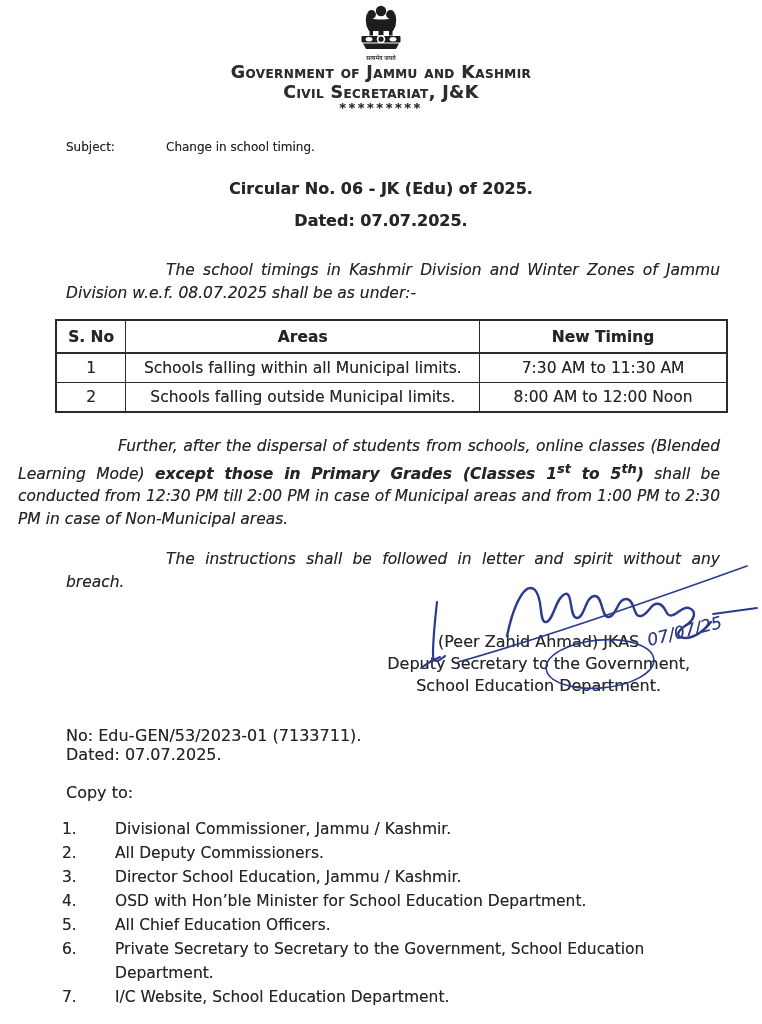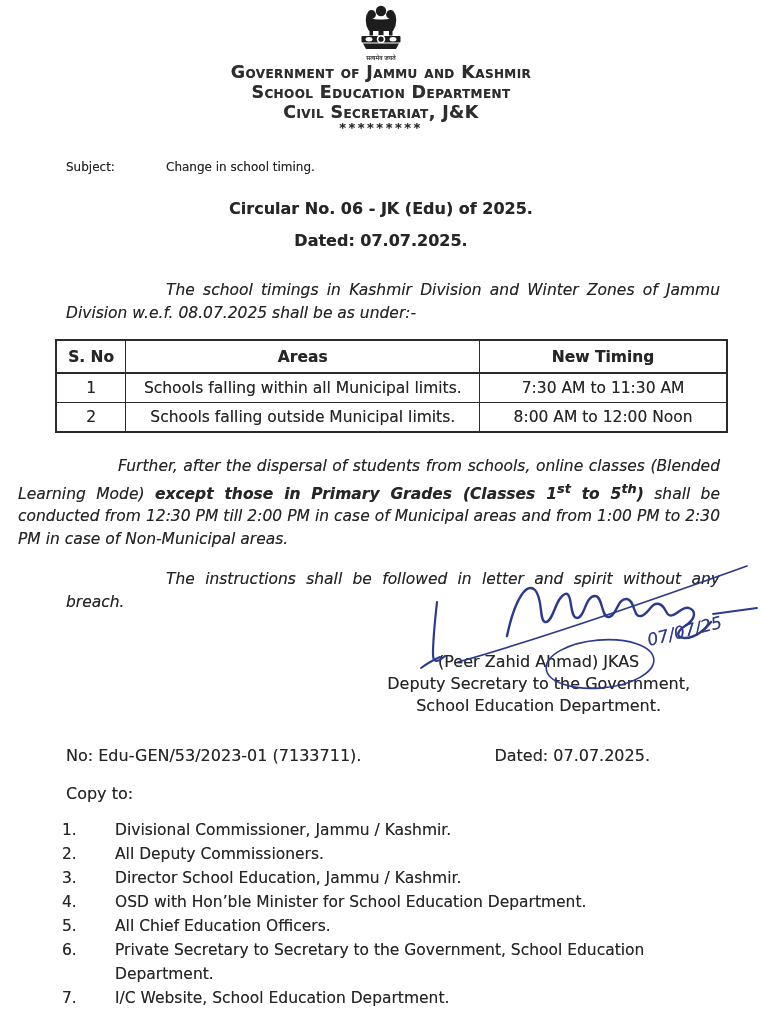--- a/index.html
+++ b/index.html
@@ -30,21 +30,21 @@
   .para3{margin-top:18px;text-indent:100px;}
   
   table.timings{margin:15px 0 0 55px;border-collapse:collapse;width:673px;font-size:15.5px;border:2.2px solid #2b2b2b;}
   table.timings th,table.timings td{border:1.6px solid #2b2b2b;text-align:center;padding:1px 4px;}
   table.timings th{border-bottom:2.2px solid #2b2b2b;font-weight:bold;height:29px;}
   table.timings td{height:26px;}
   
   .sign-block{margin:38px 72px 0 auto;width:fit-content;text-align:center;font-size:16px;line-height:22px;position:relative;z-index:1;}
   .sig-overlay{position:absolute;left:413px;top:548px;z-index:5;pointer-events:none;}
   
-  .ref-row{display:flex;justify-content:space-between;margin:29px 112px 0 66px;font-size:16px;}
+  .ref-row{display:flex;justify-content:space-between;margin:29px 112px 0 66px;font-size:16px;flex-direction:column;}
   .copy-label{margin:19px 0 0 66px;font-size:16px;}
   .copy-list{margin:15px 45px 0 62px;font-size:15.5px;line-height:24px;}
   .copy-item{display:flex;align-items:flex-start;}
   .copy-num{width:53px;flex:0 0 53px;}
   .copy-text{max-width:594px;}
 </style>
 </head>
 <body>
 
 <div class="page">
@@ -63,21 +63,20 @@
         <circle cx="33" cy="35.2" r="4.2" fill="#ffffff"></circle>
         <circle cx="33" cy="35.2" r="2.6" fill="#1d1d1d"></circle>
         <ellipse cx="21" cy="35.2" rx="3.4" ry="2.2" fill="#ffffff"></ellipse>
         <ellipse cx="45" cy="35.2" rx="3.4" ry="2.2" fill="#ffffff"></ellipse>
 
         <path d="M15 39.5 L51 39.5 L48 45 L18 45 Z"></path>
       </g>
     </svg>
     <span class="motto">सत्यमेव जयते</span>
     <div class="hline">Government of Jammu and Kashmir</div>
-    <div class="hline">School Education Department</div>
     <div class="hline">Civil Secretariat, J&amp;K</div>
     <div class="stars">*********</div>
   </div>
 
   <div class="subject-row">
     <span class="subject-label">Subject:</span>
     <span class="subject-value">Change in school timing.</span>
   </div>
 
   <div class="center-line circ">Circular No. 06 - JK (Edu) of 2025.</div>

